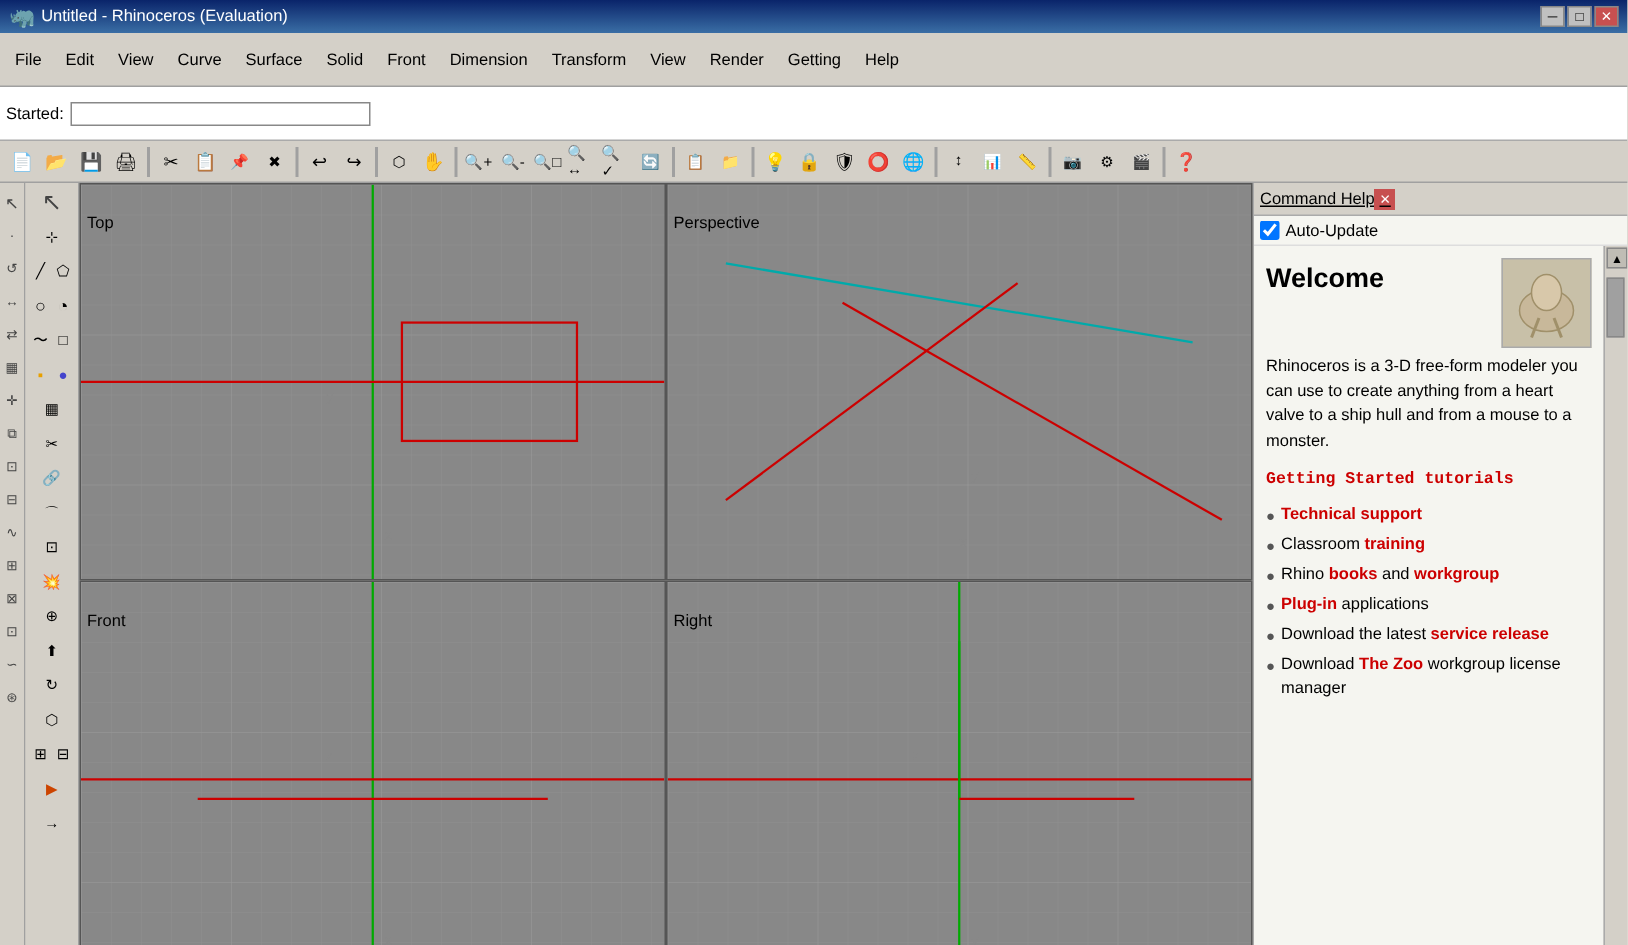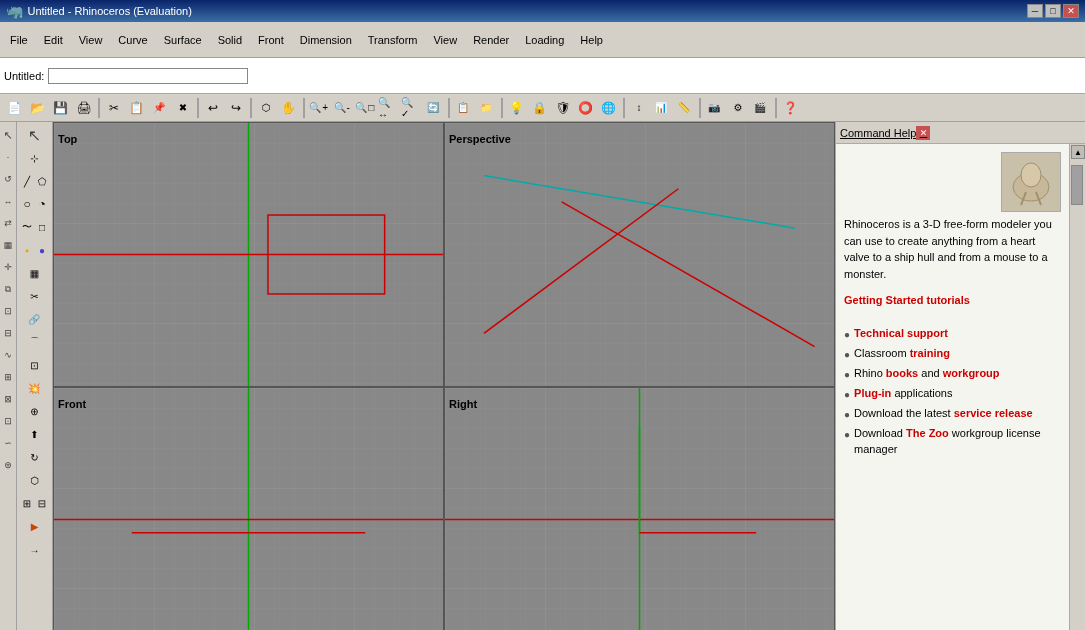--- a/index.html
+++ b/index.html
@@ -87,22 +87,22 @@
 
     
     #viewports { flex: 1; display: grid; grid-template-columns: 1fr 1fr; grid-template-rows: 1fr 1fr; }
     .viewport {
       background: #888888;
       border: 1px solid #555;
       position: relative;
       overflow: hidden;
     }
     .vp-label {
-      position: absolute; top: 10px; left: 4px;
-      font-size: 11px; font-weight: bold; color: #000;
+      position: absolute; top: 20px; left: 4px;
+      font-size: 11px; font-weight: normal; color: #000;
       z-index: 2;
     }
 
     
     #cmd-help {
       width: 250px; background: #f5f5f0;
       border-left: 1px solid #aaa;
       display: flex; flex-direction: column;
     }
     #cmd-help-header {
@@ -159,27 +159,27 @@
   <div class="menu-item">Edit</div>
   <div class="menu-item">View</div>
   <div class="menu-item">Curve</div>
   <div class="menu-item">Surface</div>
   <div class="menu-item">Solid</div>
   <div class="menu-item">Front</div>
   <div class="menu-item">Dimension</div>
   <div class="menu-item">Transform</div>
   <div class="menu-item">View</div>
   <div class="menu-item">Render</div>
-  <div class="menu-item">Loading</div>
+  <div class="menu-item">Getting</div>
   <div class="menu-item">Help</div>
 </div>
 
 <div id="statusbar-top">
   <div id="command-line">
-    <span>Untitled:</span>
+    <span>Started:</span>
     <input id="command-input" type="text" style="">
   </div>
 </div>
 
 <div id="toolbar">
 
   <div class="tb-btn" title="New">📄</div>
   <div class="tb-btn" title="Open">📂</div>
   <div class="tb-btn" title="Save">💾</div>
   <div class="tb-btn" title="Print">🖨</div>
@@ -382,34 +382,39 @@
       </svg>
     </div>
 
   </div>
 
   <div id="cmd-help">
     <div id="cmd-help-header">
       <span>Command Help</span>
       <div id="cmd-help-close">✕</div>
     </div>
+    <div id="auto-update-row">
+      <input type="checkbox" checked="" style="">
+      <span>Auto-Update</span>
+    </div>
     <div style="display:flex; flex:1; overflow:hidden;">
       <div id="cmd-help-content">
 
         <div class="welcome-img">
           <svg width="50" height="50" viewBox="0 0 50 50">
             <ellipse cx="25" cy="30" rx="18" ry="14" fill="#c8b89a" stroke="#a0906a" stroke-width="1"></ellipse>
             <ellipse cx="25" cy="18" rx="10" ry="12" fill="#d8c8aa" stroke="#a0906a" stroke-width="1"></ellipse>
             <line x1="20" y1="35" x2="15" y2="48" stroke="#a0906a" stroke-width="2"></line>
             <line x1="30" y1="35" x2="35" y2="48" stroke="#a0906a" stroke-width="2"></line>
           </svg>
         </div>
+        <div class="welcome-title">Welcome</div>
         <div class="welcome-text">Rhinoceros is a 3-D free-form modeler you can use to create anything from a heart valve to a ship hull and from a mouse to a monster.</div>
 
-        <div style="margin-bottom:16px;">
+        <div style="margin-bottom:6px;font-family:Liberation Mono, monospace;">
           <a class="section-link">Getting Started tutorials</a>
         </div>
 
 
         <ul class="bullet-list">
           <li>
             <span class="bullet-dot">●</span>
             <span>
               <a class="link-bold">Technical support</a>
             </span>

